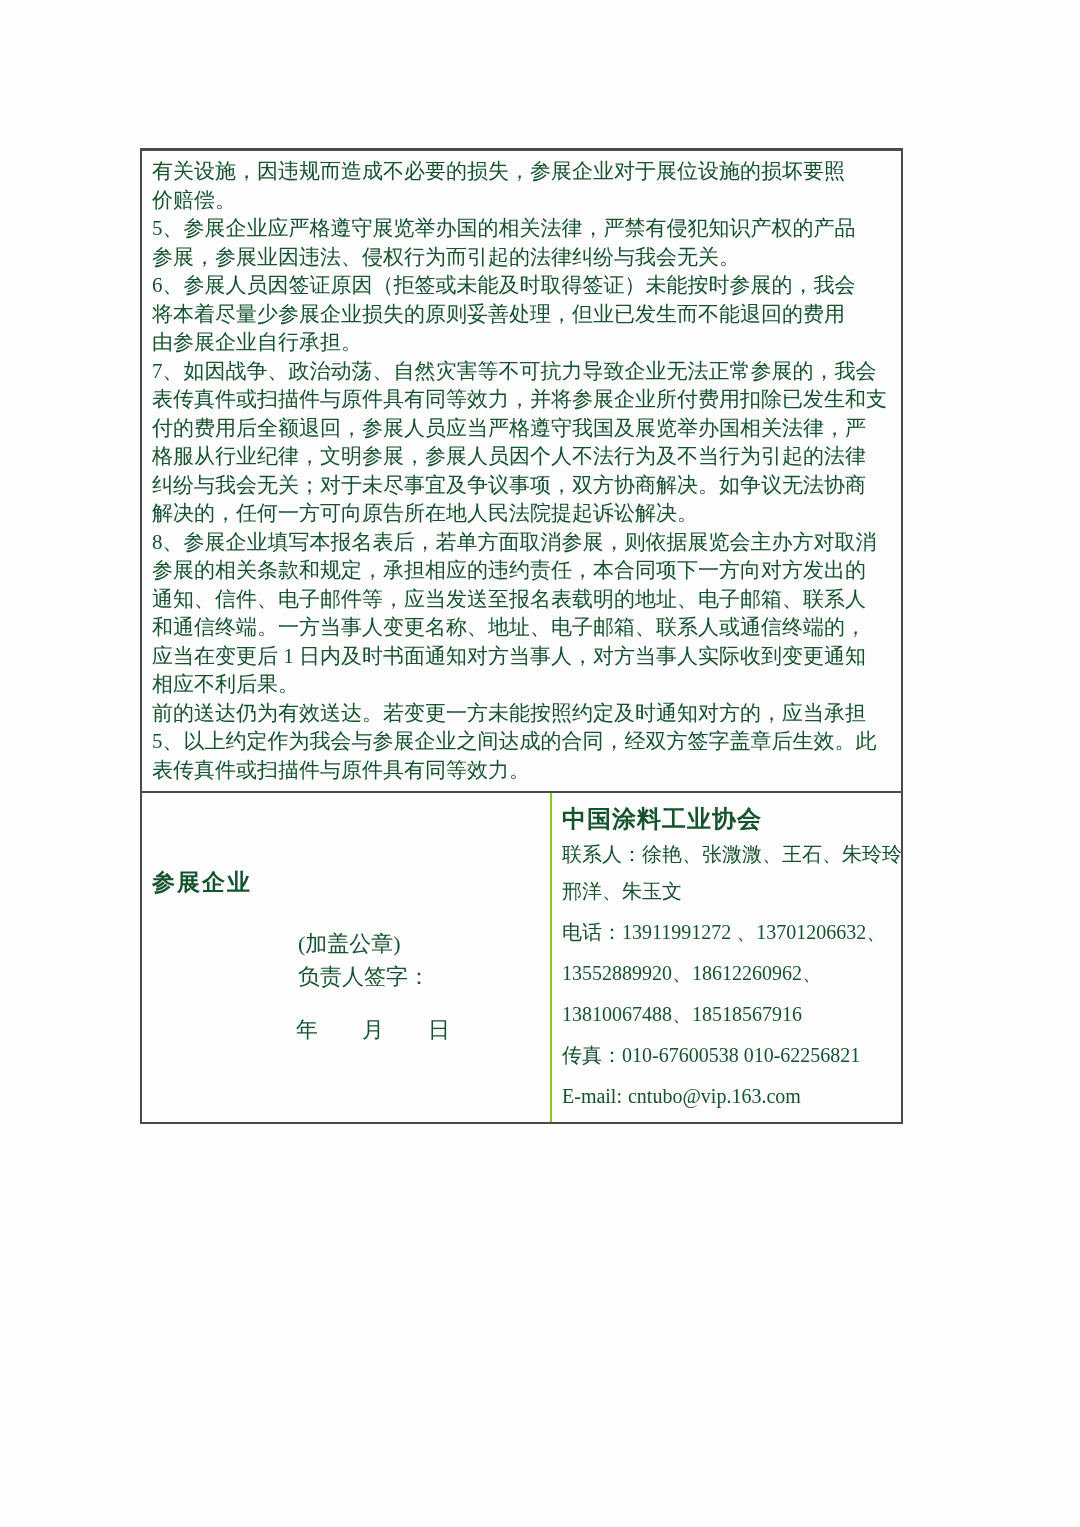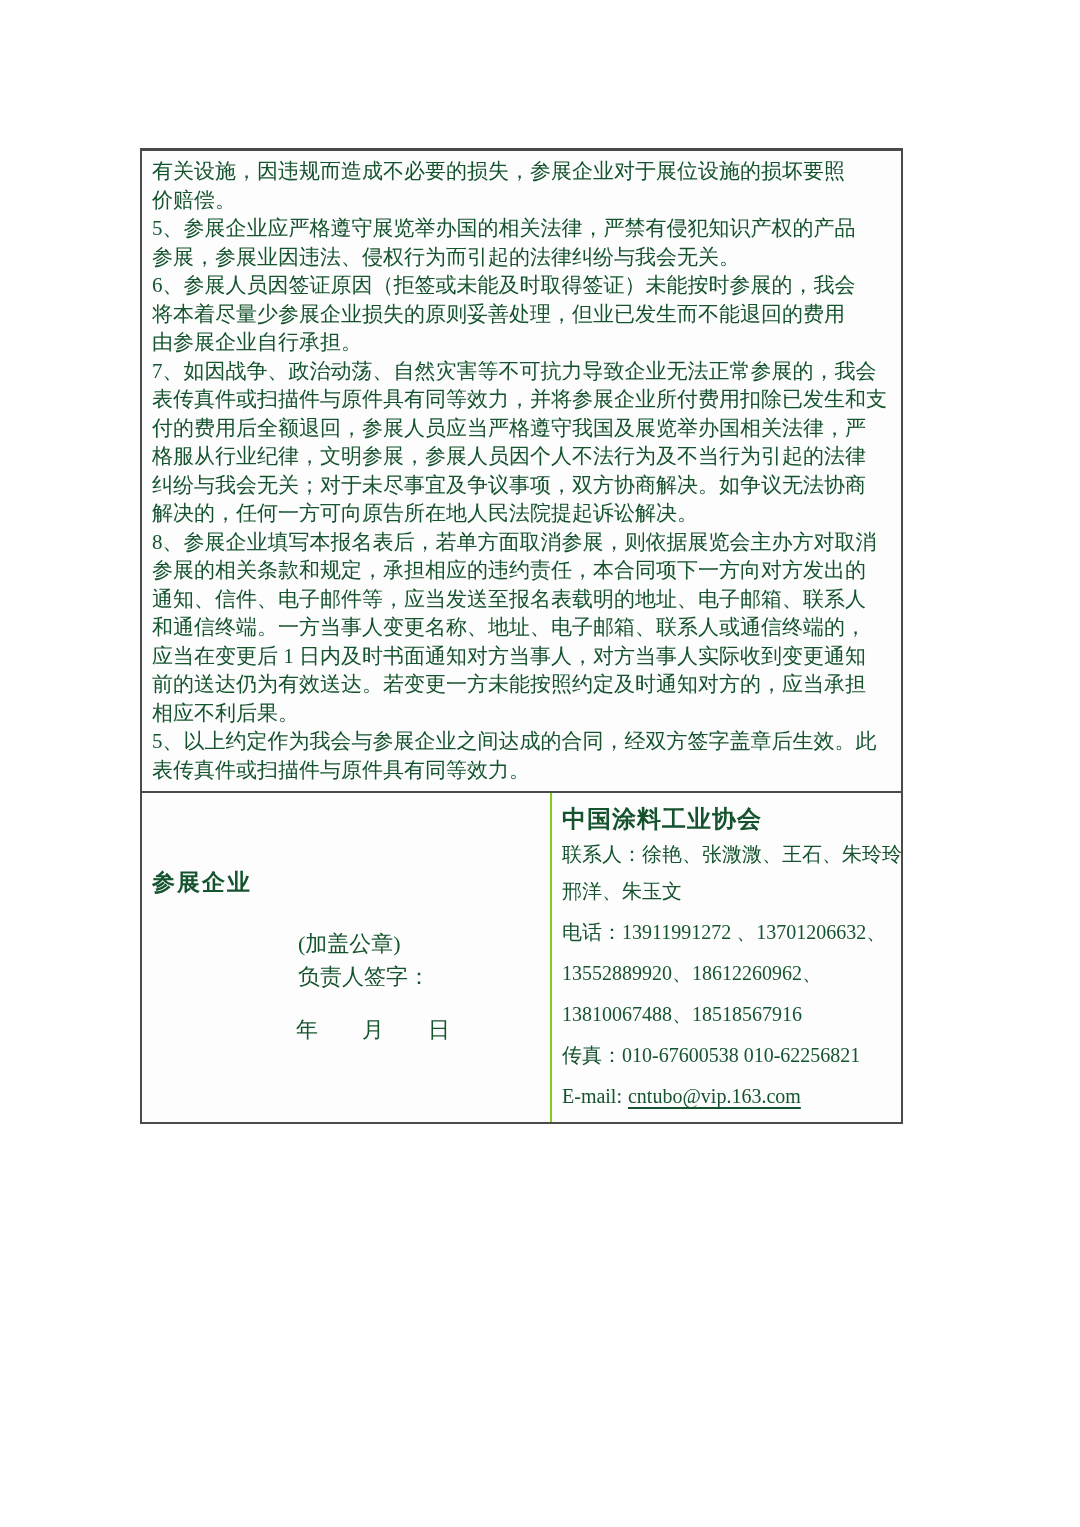--- a/index.html
+++ b/index.html
@@ -90,21 +90,20 @@
   .rc-line {
     font-size: 20px;
     line-height: 27px;
     white-space: nowrap;
   }
   .m-sm { margin-top: 6px; }
   .m-md { margin-top: 10px; }
   .m-lg { margin-top: 14px; }
   .email-label { padding-right: 6px; }
   .email-address {
-    text-decoration: underline;
     text-underline-offset: 4px;
   }
 </style>
 </head>
 <body>
 
 <div class="page">
   <div class="form-box">
 
     <div class="terms">
@@ -119,22 +118,22 @@
         <div class="terms-line">表传真件或扫描件与原件具有同等效力，并将参展企业所付费用扣除已发生和支</div>
         <div class="terms-line">付的费用后全额退回，参展人员应当严格遵守我国及展览举办国相关法律，严</div>
         <div class="terms-line">格服从行业纪律，文明参展，参展人员因个人不法行为及不当行为引起的法律</div>
         <div class="terms-line">纠纷与我会无关；对于未尽事宜及争议事项，双方协商解决。如争议无法协商</div>
         <div class="terms-line">解决的，任何一方可向原告所在地人民法院提起诉讼解决。</div>
         <div class="terms-line">8、参展企业填写本报名表后，若单方面取消参展，则依据展览会主办方对取消</div>
         <div class="terms-line">参展的相关条款和规定，承担相应的违约责任，本合同项下一方向对方发出的</div>
         <div class="terms-line">通知、信件、电子邮件等，应当发送至报名表载明的地址、电子邮箱、联系人</div>
         <div class="terms-line">和通信终端。一方当事人变更名称、地址、电子邮箱、联系人或通信终端的，</div>
         <div class="terms-line">应当在变更后 1 日内及时书面通知对方当事人，对方当事人实际收到变更通知</div>
+        <div class="terms-line">相应不利后果。</div>
         <div class="terms-line">前的送达仍为有效送达。若变更一方未能按照约定及时通知对方的，应当承担</div>
-        <div class="terms-line">相应不利后果。</div>
         <div class="terms-line">5、以上约定作为我会与参展企业之间达成的合同，经双方签字盖章后生效。此</div>
         <div class="terms-line">表传真件或扫描件与原件具有同等效力。</div>
       </div>
 
     <div class="sig-row">
 
       <div class="cell-exhibitor">
         <div class="exhibitor-title">参展企业</div>
         <div class="seal-block">
           <div>(加盖公章)</div>

